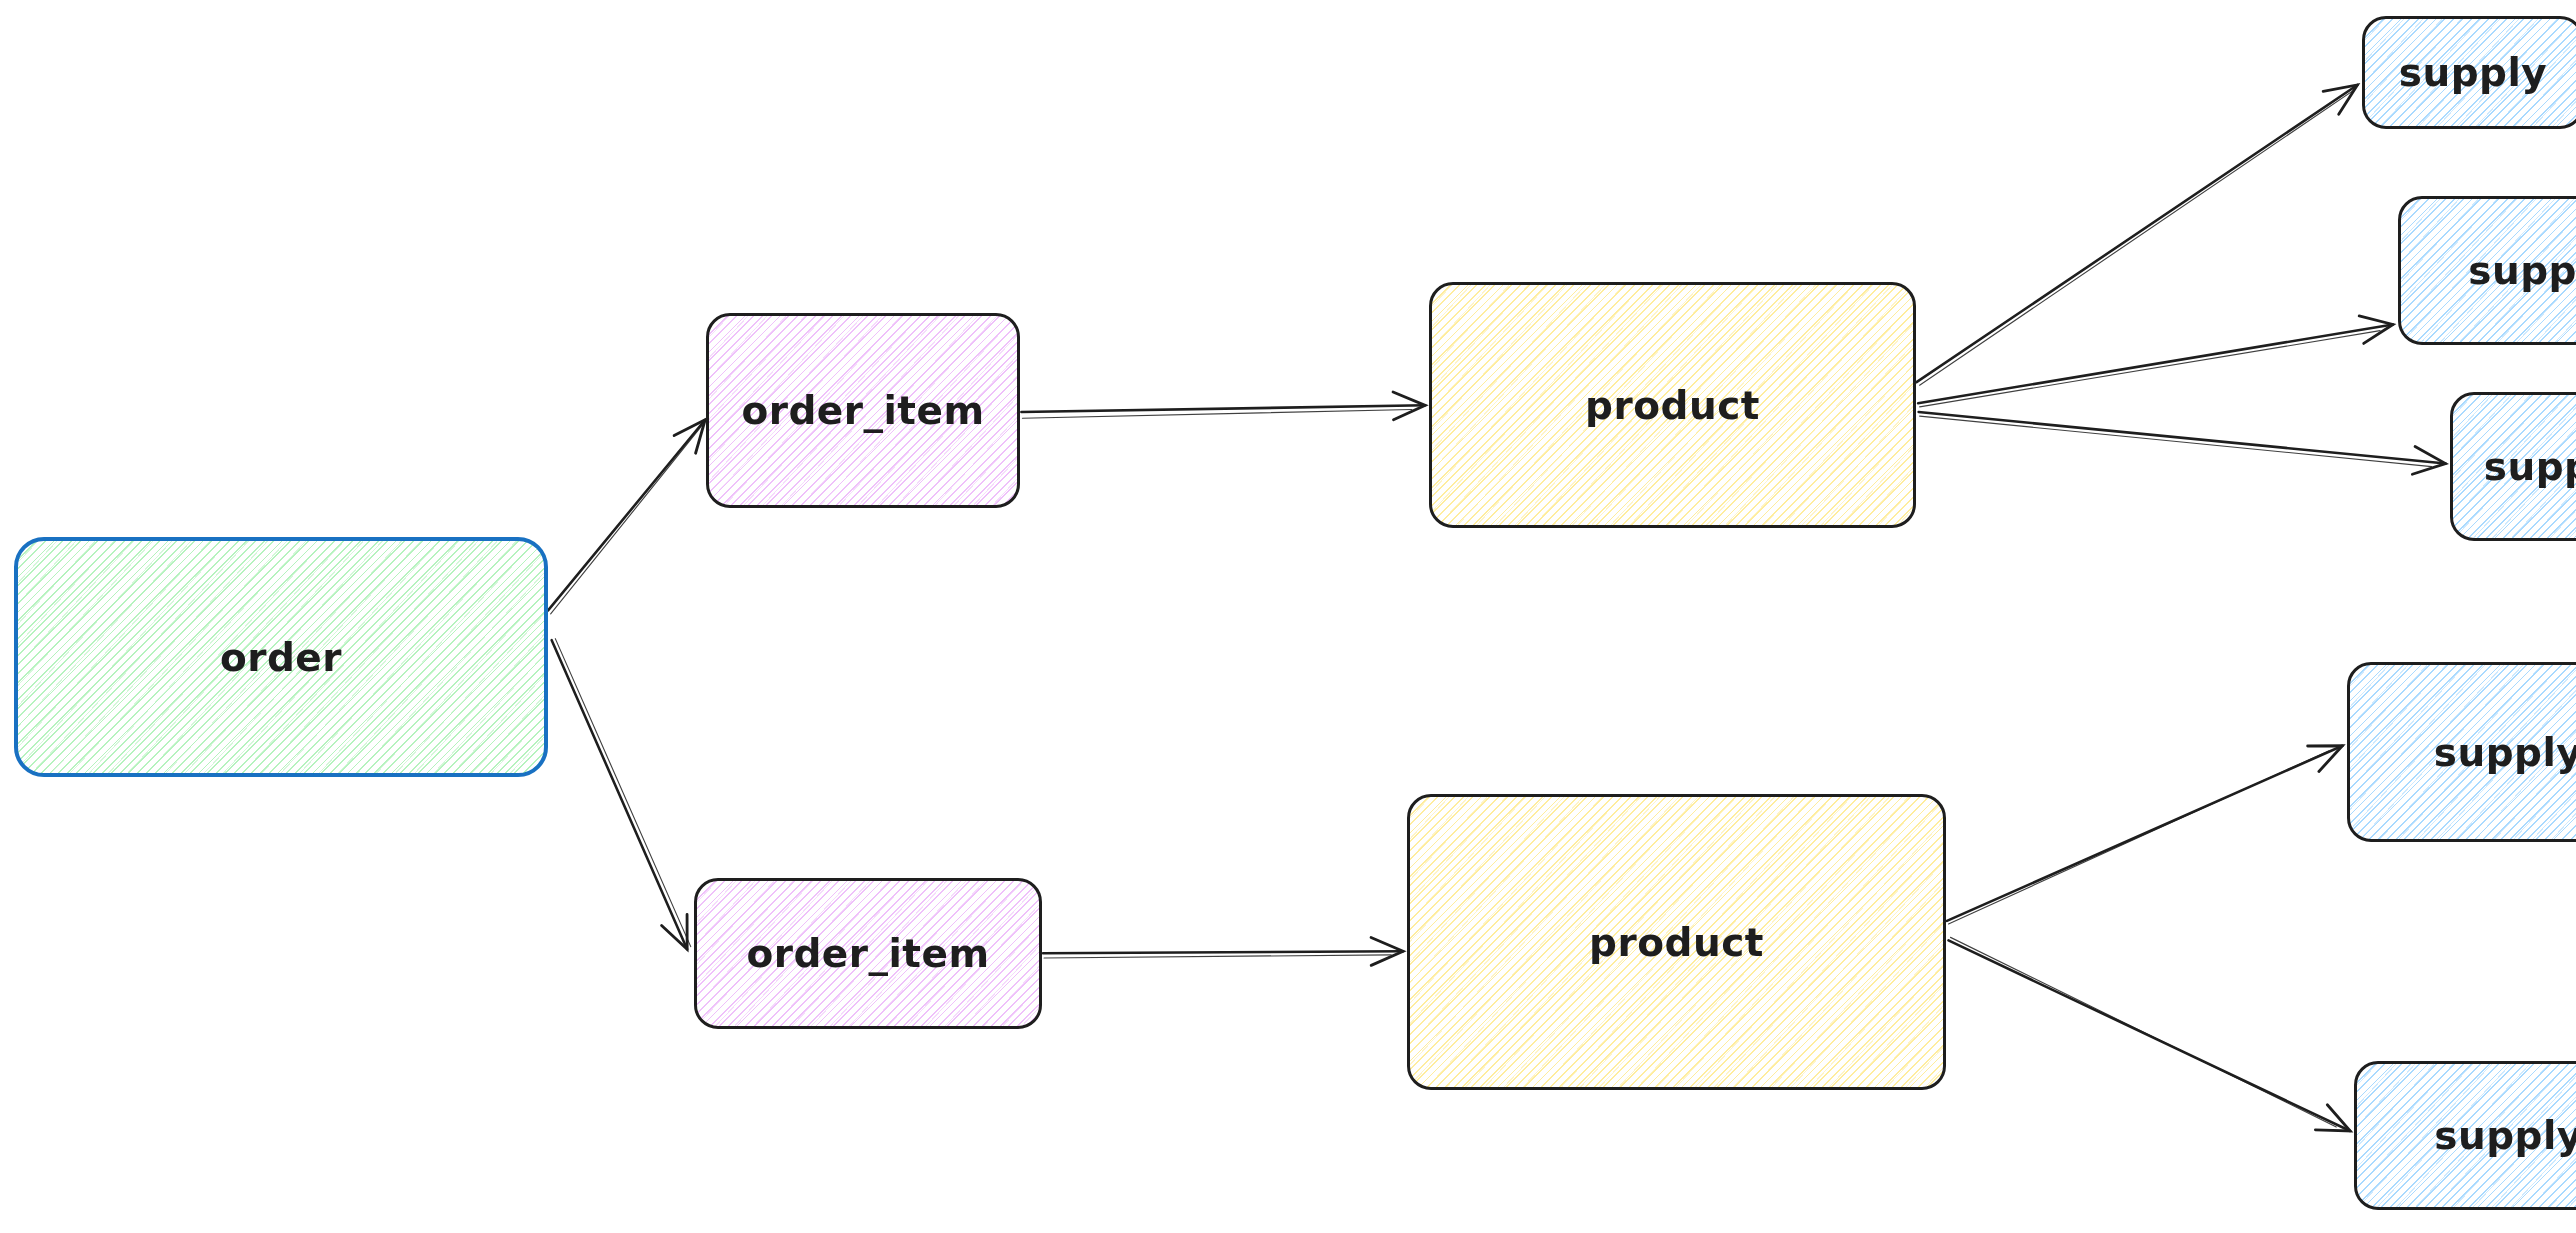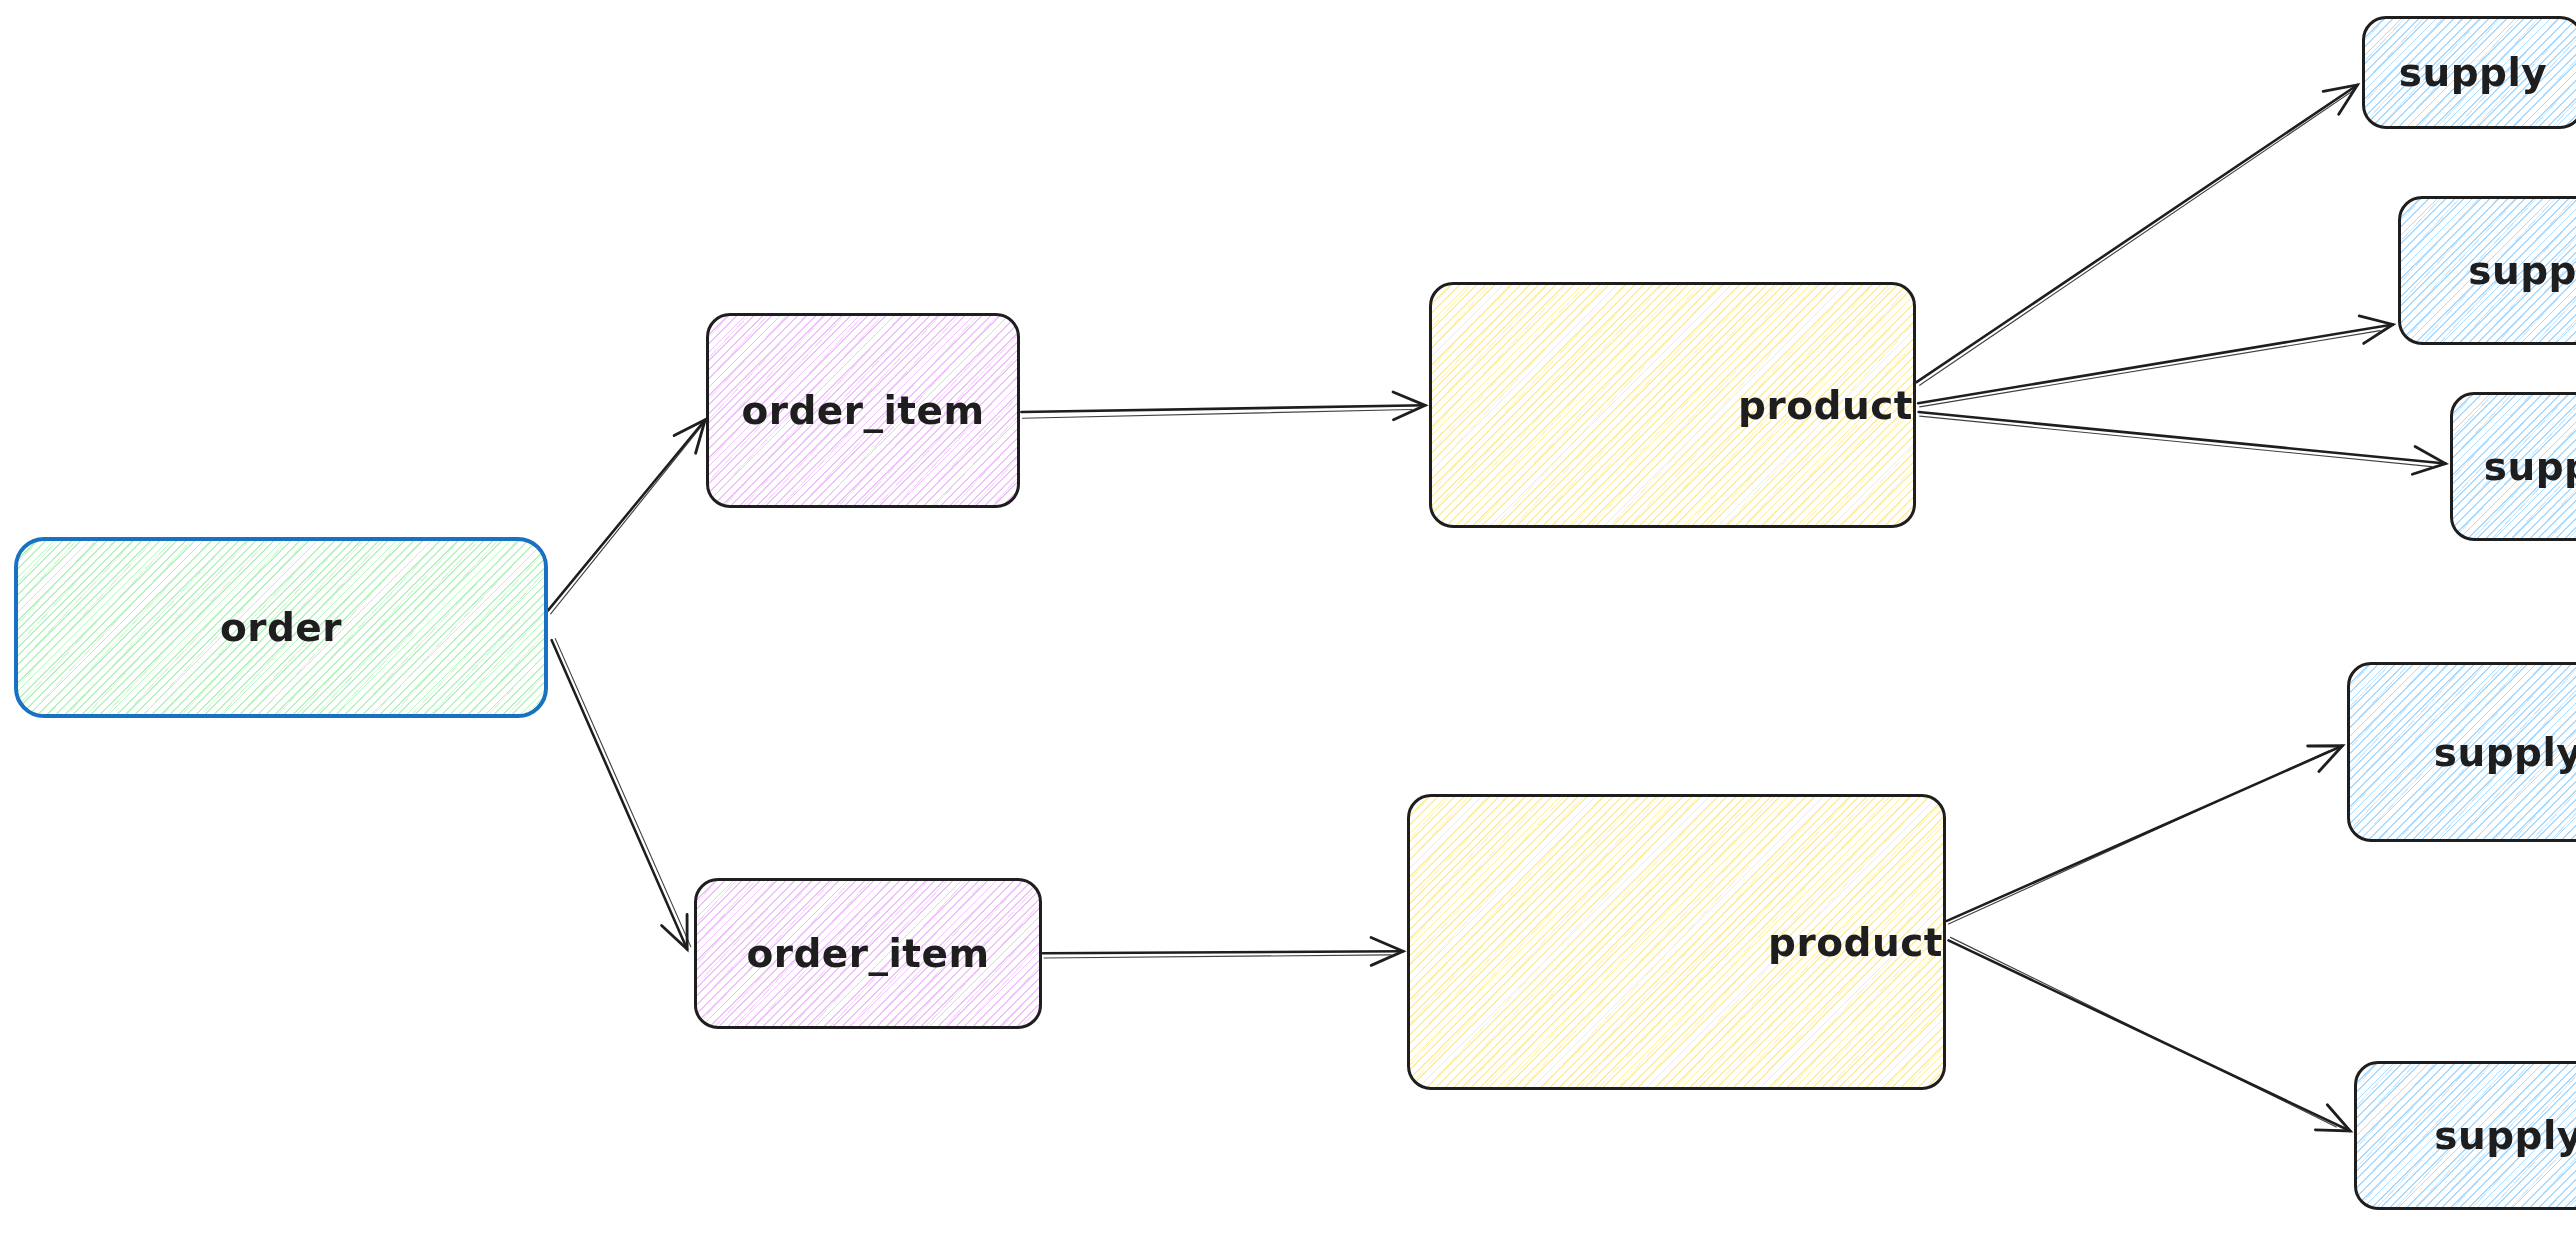--- a/index.html
+++ b/index.html
@@ -41,29 +41,28 @@
   }
   .fill-violet {
     background-image:
       repeating-linear-gradient(135deg, rgba(238,190,250,0.95) 0 1.3px, transparent 1.3px 6.2px),
       repeating-linear-gradient(133deg, rgba(238,190,250,0.55) 0 1px, transparent 1px 14px);
   }
   .fill-yellow {
     background-image:
       repeating-linear-gradient(135deg, rgba(255,236,153,0.95) 0 1.3px, transparent 1.3px 6.2px),
       repeating-linear-gradient(133deg, rgba(255,236,153,0.55) 0 1px, transparent 1px 14px);
-    justify-content: flex-end;
   }
   .fill-blue {
     background-image:
       repeating-linear-gradient(135deg, rgba(165,216,255,0.95) 0 1.3px, transparent 1.3px 6.2px),
       repeating-linear-gradient(133deg, rgba(165,216,255,0.55) 0 1px, transparent 1px 14px);
   }
   
-  .n-order            { left:   14px; top: 537px; width: 534px; height: 181px;
+  .n-order            { left:   14px; top: 537px; width: 534px; height: 240px;
                         border: 4.6px solid #1971c2; border-radius: 30px; }
   .n-order-item-1     { left: 706px; top:  313px; width:  314px; height: 195px; }
   .n-order-item-2     { left: 694px; top: 878px; width:  348px; height: 151px; }
   .n-product-1        { left: 1429px; top:  282px; width:  487px; height: 246px; }
   .n-product-2        { left: 1407px; top: 794px; width: 539px; height: 296px; }
   .n-supply-1         { left: 2362px; top:   15.5px; width:  222px; height: 113px; }
   .n-supply-2         { left: 2398px; top:  196px; width:  289px; height: 149px; }
   .n-supply-3         { left: 2450px; top:  392px; width:  216px; height: 149px; }
   .n-supply-4         { left: 2347px; top: 662px; width:  322px; height: 180px; }
   .n-supply-5         { left: 2354px; top: 1061px; width:  309px; height: 149px; }

